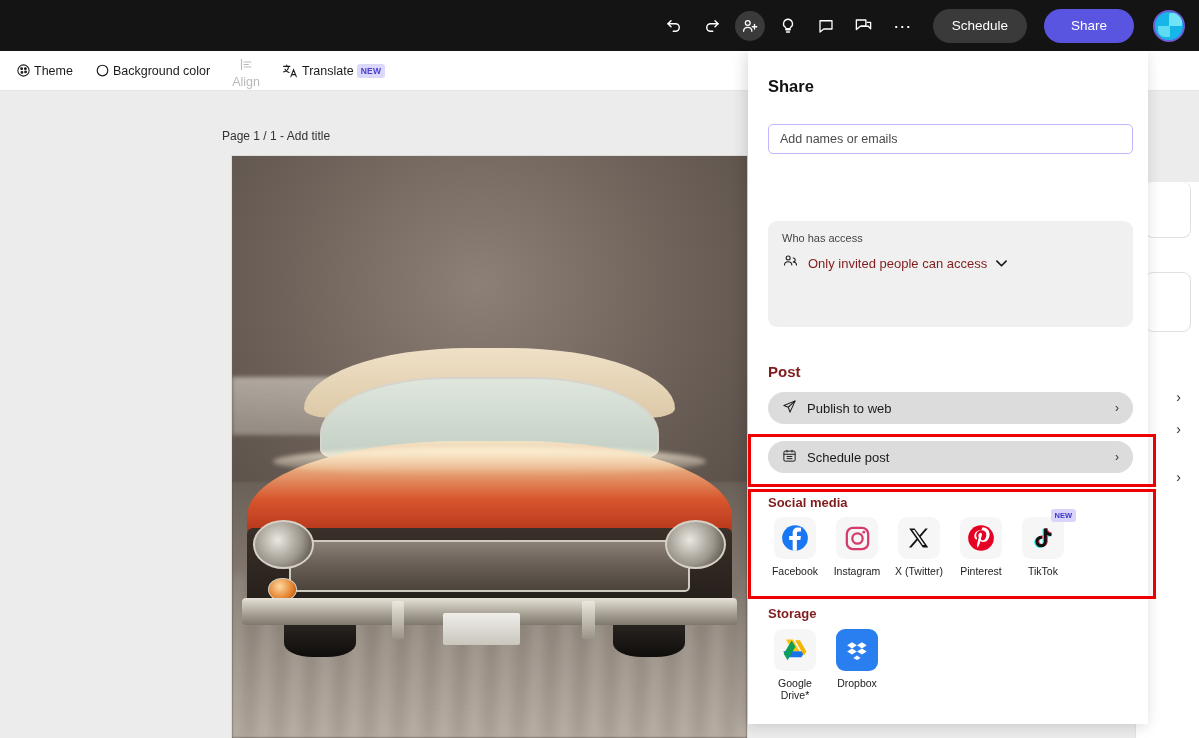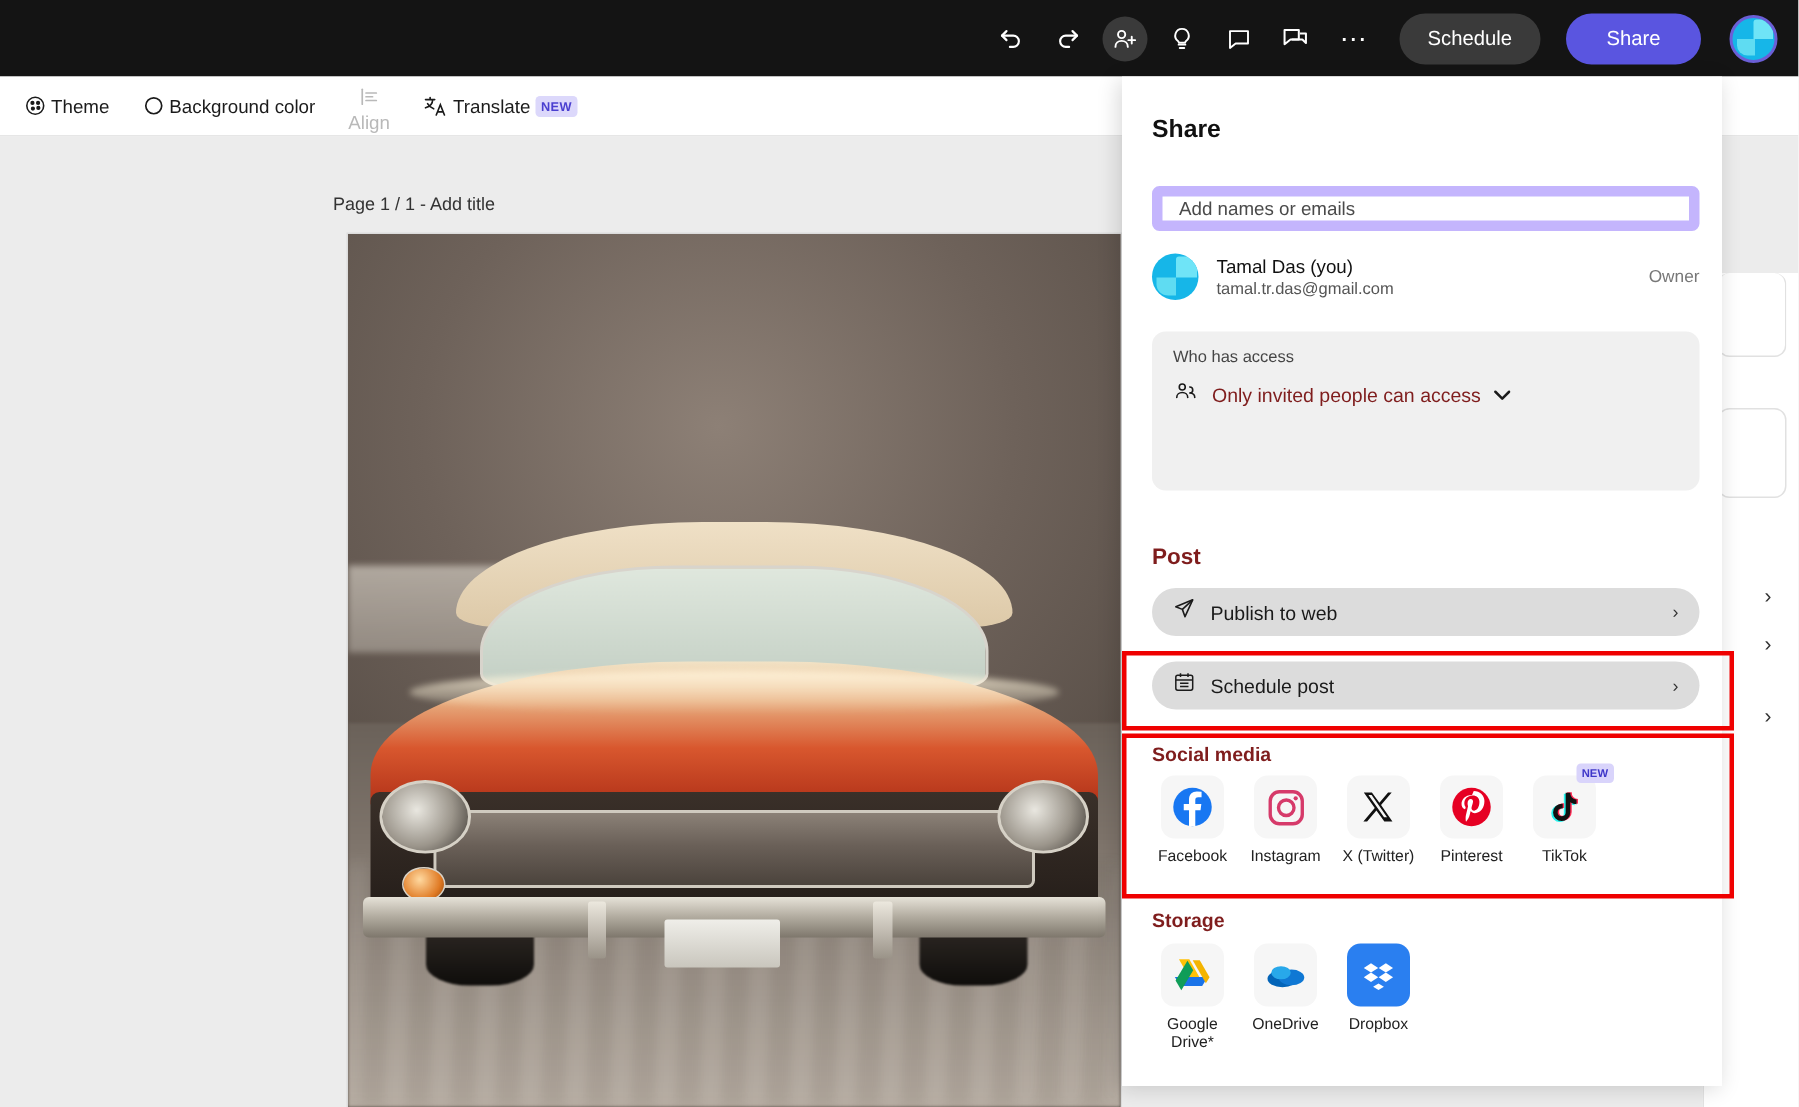--- a/index.html
+++ b/index.html
@@ -171,21 +171,21 @@
 
   
   .share-panel {
     position: absolute; left: 748px; top: 51px; width: 400px; height: 673px;
     background: #ffffff; box-shadow: -2px 2px 14px rgba(0,0,0,.16);
     overflow: hidden;
   }
   .sp-title { position: absolute; left: 20px; top: 26px; font-size: 16.5px; font-weight: bold; color: #111; }
   .sp-input {
     position: absolute; left: 20px; top: 73px; width: 365px; height: 30px;
-    border: 7px solid #c4b5fd; border-radius: 5px; padding: 0 11px;
+    border: 1px solid #c4b5fd; border-radius: 5px; padding: 0 11px;
     font-size: 12.5px; color: #333; font-family: "Liberation Sans", sans-serif; background:#fff;
   }
   .sp-input::placeholder { color: #4a4a4a; }
   .sp-person { position: absolute; left: 20px; top: 118px; width: 365px; display: flex; align-items: center; }
   .avatar-sm {
     width: 31px; height: 31px; border-radius: 50%; background: #16b6e8;
     position: relative; overflow: hidden; flex: none;
   }
   .sp-person-info { margin-left: 12px; flex: 1; }
   .sp-person-name { font-size: 12.5px; color: #111; }
@@ -380,31 +380,20 @@
       <div class="rp-chevron" style="top:287px;">›</div>
     </div>
   </div>
 
   <div class="share-panel">
 
     <div class="sp-title">Share</div>
 
     <input class="sp-input" type="text" placeholder="Add names or emails" style="">
 
-    <div class="sp-person">
-      <div class="avatar-sm">
-        <div class="wedge"></div>
-        <div class="wedge2"></div>
-      </div>
-      <div class="sp-person-info">
-        <div class="sp-person-name">Tamal Das (you)</div>
-        <div class="sp-person-mail">tamal.tr.das@gmail.com</div>
-      </div>
-      <div class="sp-person-role">Owner</div>
-    </div>
 
     <div class="sp-access">
       <div class="sp-access-title">Who has access</div>
       <div class="sp-access-row">
         <span>
           <svg width="17" height="16" viewBox="0 0 24 24" fill="none" stroke="#1b1b1b" stroke-width="1.6" stroke-linecap="round">
             <circle cx="8.5" cy="7.5" r="3"></circle>
               <path d="M3 18c0-3 2.5-5 5.5-5s5.5 2 5.5 5"></path>
             <path d="M16 7.5a3 3 0 0 1 0 6"></path>
               <path d="M17 13.5c2.3.4 4 2.2 4 4.5"></path>
@@ -515,30 +504,20 @@
             <path d="M8.4 1.5h7.2l7.2 12.6h-7.2z" fill="#FFC107" transform="translate(-3.6,0) scale(.85)"></path>
             <path d="M1.2 14.1 4.8 20h14.4l3.6-5.9z" fill="#1A73E8" transform="translate(0,-1) scale(.9)"></path>
             <path d="M9 2.2 1.6 14.6l3.6 6 7.4-12.5z" fill="#0F9D58" transform="scale(.95)"></path>
             <path d="M12.3 1.9h4.4l6.1 10.6-2.3 3.8z" fill="#F4B400" transform="scale(.95)"></path>
             <path d="M11.9 2 5.7 12.7h12.5L12.1 2z" fill="none"></path>
           </svg>
         </div>
         <div class="app-label">Google Drive*</div>
       </div>
 
-      <div class="app-tile">
-        <div class="app-ico">
-          <svg width="30" height="22" viewBox="0 0 30 22">
-            <ellipse cx="13" cy="13.5" rx="10" ry="5.6" fill="#0364B8"></ellipse>
-            <ellipse cx="19" cy="12.6" rx="8.5" ry="5.2" fill="#0F78D4"></ellipse>
-            <ellipse cx="12" cy="9.5" rx="6.5" ry="4.4" fill="#28A8EA"></ellipse>
-          </svg>
-        </div>
-        <div class="app-label">OneDrive</div>
-      </div>
 
       <div class="app-tile">
         <div class="app-ico" style="background:#2A7FF0;">
           <svg width="24" height="24" viewBox="0 0 24 24">
             <path d="M7 4.2 2.2 7.3 7 10.4l4.8-3.1z" fill="#fff"></path>
             <path d="M16.9 4.2 12.1 7.3l4.8 3.1 4.8-3.1z" fill="#fff"></path>
             <path d="M2.2 13.5 7 16.6l4.8-3.1L7 10.4z" fill="#fff"></path>
             <path d="M16.9 10.4l-4.8 3.1 4.8 3.1 4.8-3.1z" fill="#fff"></path>
             <path d="M12 17.6l-3.6 2.3 3.6 2.1 3.6-2.1z" fill="#fff"></path>
           </svg>

